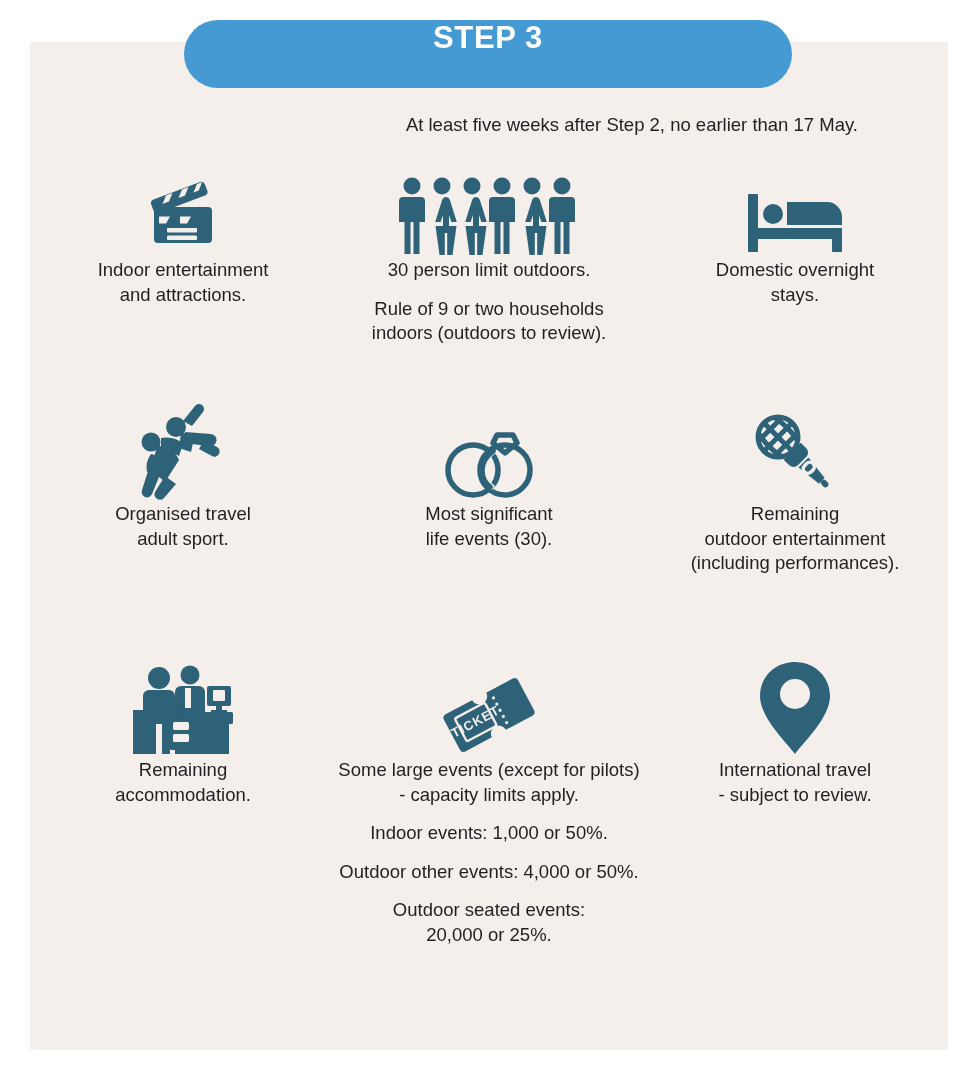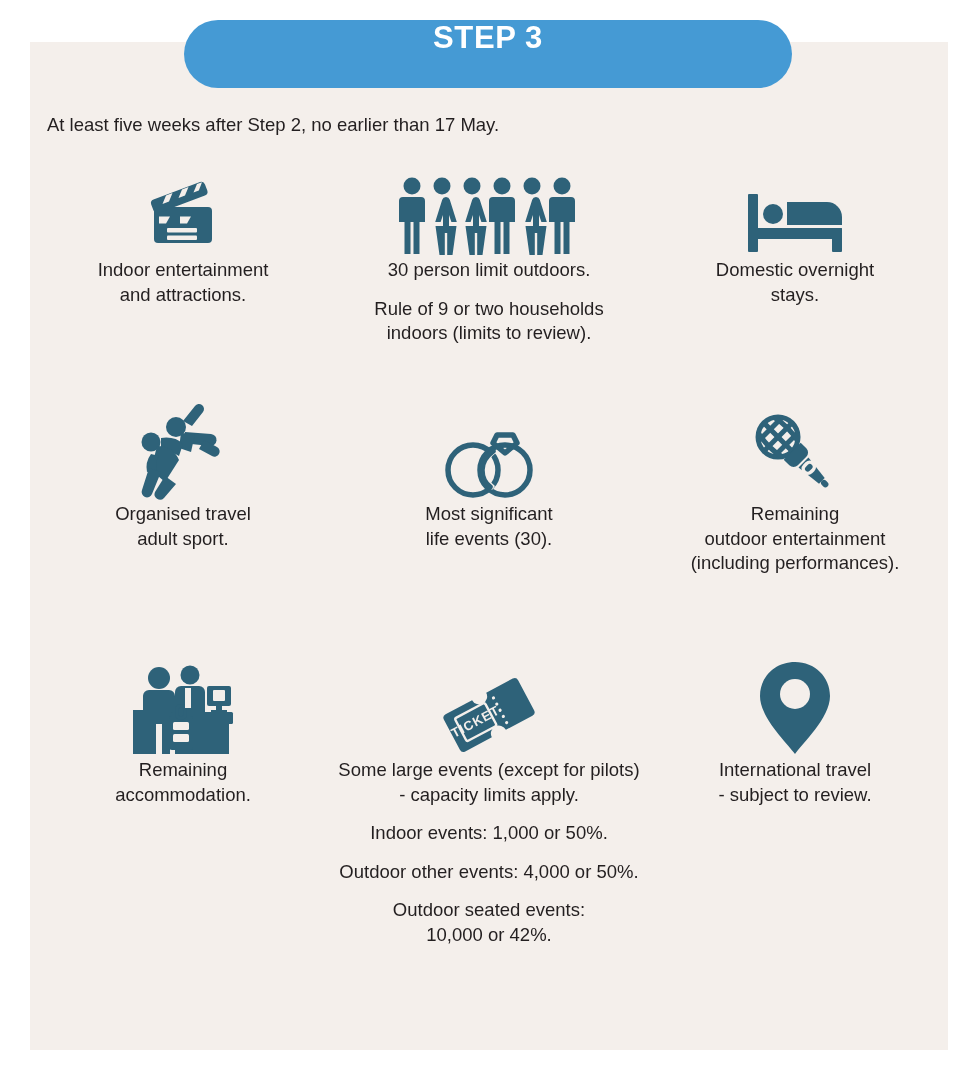--- a/index.html
+++ b/index.html
@@ -38,24 +38,24 @@
   }
   .header-pill-label {
     color: #ffffff;
     font-size: 31px;
     font-weight: bold;
     letter-spacing: 0.6px;
   }
 
   .subtitle {
     position: absolute;
-    left: 17px;
+    left: 0;
     top: 72px;
     width: 828px;
-    text-align: left;
+    text-align: right;
     font-size: 18.5px;
     color: #231f20;
   }
 
   
   .grid {
     position: absolute;
     left: 0;
     top: 112px;
     width: 918px;
@@ -173,21 +173,21 @@
               </g>
             </g>
           </svg>
         </div>
         <div class="caption">
           <p>
             <span>30 person limit outdoors.</span>
           </p>
           <p>
             <span>Rule of 9 or two households</span><br>
-            <span>indoors (limits to review).</span>
+            <span>indoors (outdoors to review).</span>
           </p>
         </div>
       </div>
 
       <div class="cell">
         <div class="icon-box">
           <svg width="106" height="70" viewBox="0 0 106 70">
             <g fill="#2e6279">
               <rect x="6" y="6" width="10" height="58" rx="1"></rect>
               <rect x="6" y="40" width="94" height="11" rx="1"></rect>
@@ -352,21 +352,21 @@
             <span>- capacity limits apply.</span>
           </p>
           <p>
             <span>Indoor events: 1,000 or 50%.</span>
           </p>
           <p>
             <span>Outdoor other events: 4,000 or 50%.</span>
           </p>
           <p>
             <span>Outdoor seated events:</span><br>
-            <span>10,000 or 42%.</span>
+            <span>20,000 or 25%.</span>
           </p>
         </div>
       </div>
 
       <div class="cell">
         <div class="icon-box">
           <svg width="78" height="100" viewBox="0 0 78 100">
             <path d="M39 4 C19 4 4 19 4 38 C4 60 32 86 39 96 C46 86 74 60 74 38 C74 19 59 4 39 4 Z" fill="#2e6279"></path>
             <circle cx="39" cy="36" r="15" fill="#f4efeb"></circle>
           </svg>

